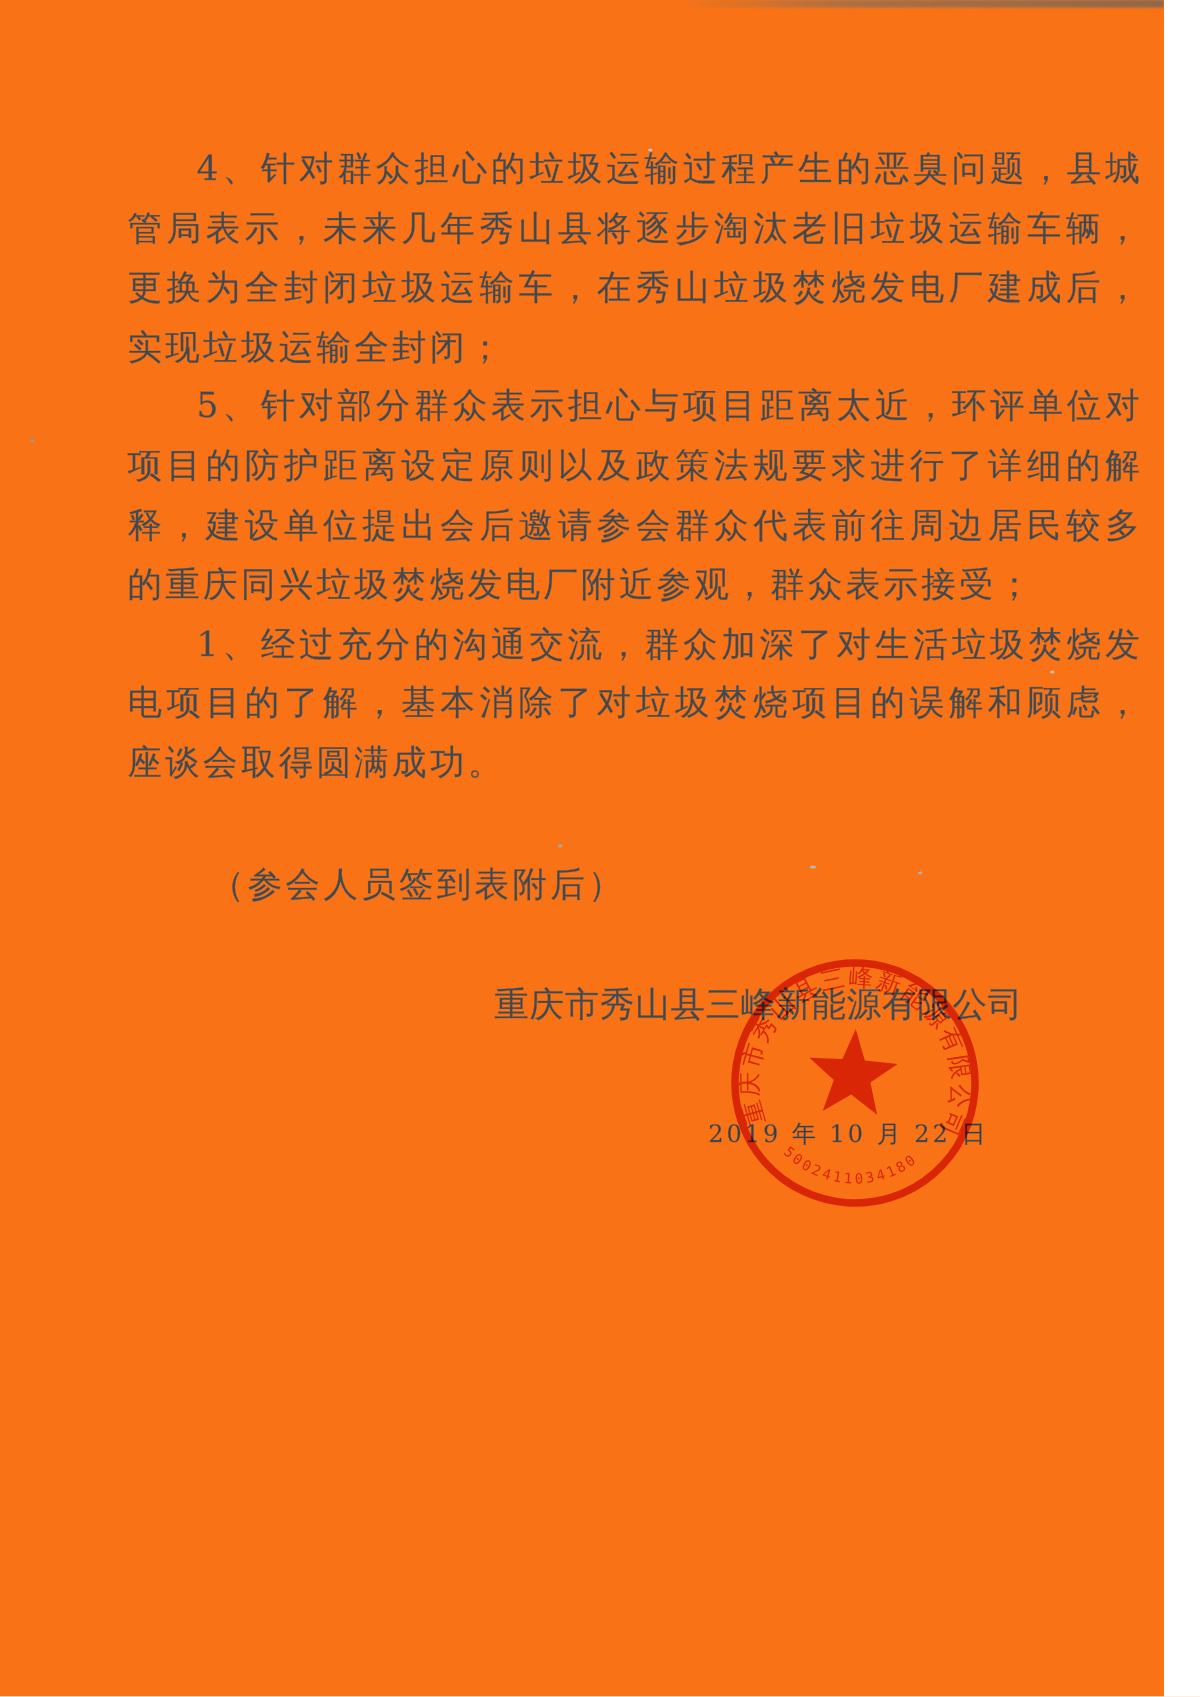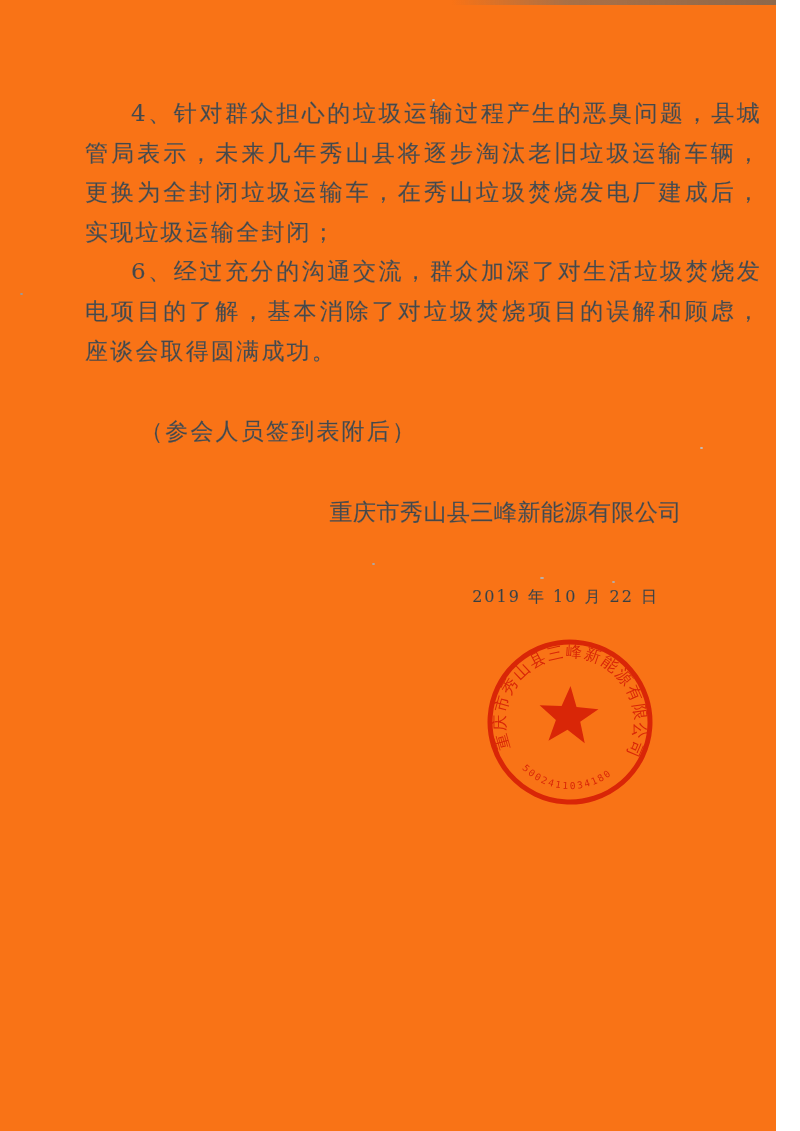--- a/index.html
+++ b/index.html
@@ -67,21 +67,22 @@
   .s5 { left: 700px; top: 447px; width: 3px; height: 2px; background: #c0c0c0; }
   .s6 { left: 432px; top: 99px;  width: 3px; height: 2px; background: #c2c2c2; }
 </style>
 </head>
 <body>
 
 <div class="page">
 
   <div class="content">
     <p class="para">4、针对群众担心的垃圾运输过程产生的恶臭问题，县城管局表示，未来几年秀山县将逐步淘汰老旧垃圾运输车辆，更换为全封闭垃圾运输车，在秀山垃圾焚烧发电厂建成后，实现垃圾运输全封闭；</p>
-    <p class="para">6、经过充分的沟通交流，群众加深了对生活垃圾焚烧发电项目的了解，基本消除了对垃圾焚烧项目的误解和顾虑，座谈会取得圆满成功。</p>
+    <p class="para">5、针对部分群众表示担心与项目距离太近，环评单位对项目的防护距离设定原则以及政策法规要求进行了详细的解释，建设单位提出会后邀请参会群众代表前往周边居民较多的重庆同兴垃圾焚烧发电厂附近参观，群众表示接受；</p>
+    <p class="para">1、经过充分的沟通交流，群众加深了对生活垃圾焚烧发电项目的了解，基本消除了对垃圾焚烧项目的误解和顾虑，座谈会取得圆满成功。</p>
     <p class="sign-note">（参会人员签到表附后）</p>
     <p class="company-line">重庆市秀山县三峰新能源有限公司</p>
     <p class="date-line">2019 年 10 月 22 日</p>
   </div>
 
   <svg class="stamp" viewBox="-97 -97 194 194" xmlns="http://www.w3.org/2000/svg">
     <g transform="rotate(4)" fill="none">
       <circle cx="0" cy="0" r="80" stroke="#dd4536" stroke-width="5"></circle>
       <polygon transform="translate(-2,-5)" fill="#dd4536" stroke="none" points="0,-31 7.5,-10.4 29.5,-9.6 12.2,4 18.2,25.1 0,12.8 -18.2,25.1 -12.2,4 -29.5,-9.6 -7.5,-10.4"></polygon>
       <path id="seal-arc-top" d="M -56.3 32.5 A 65 65 0 1 1 56.3 32.5"></path>

